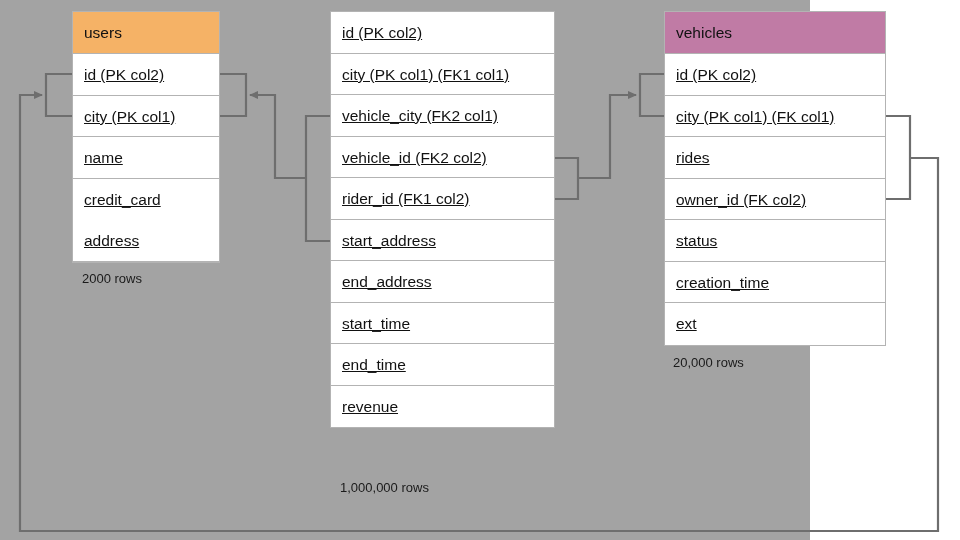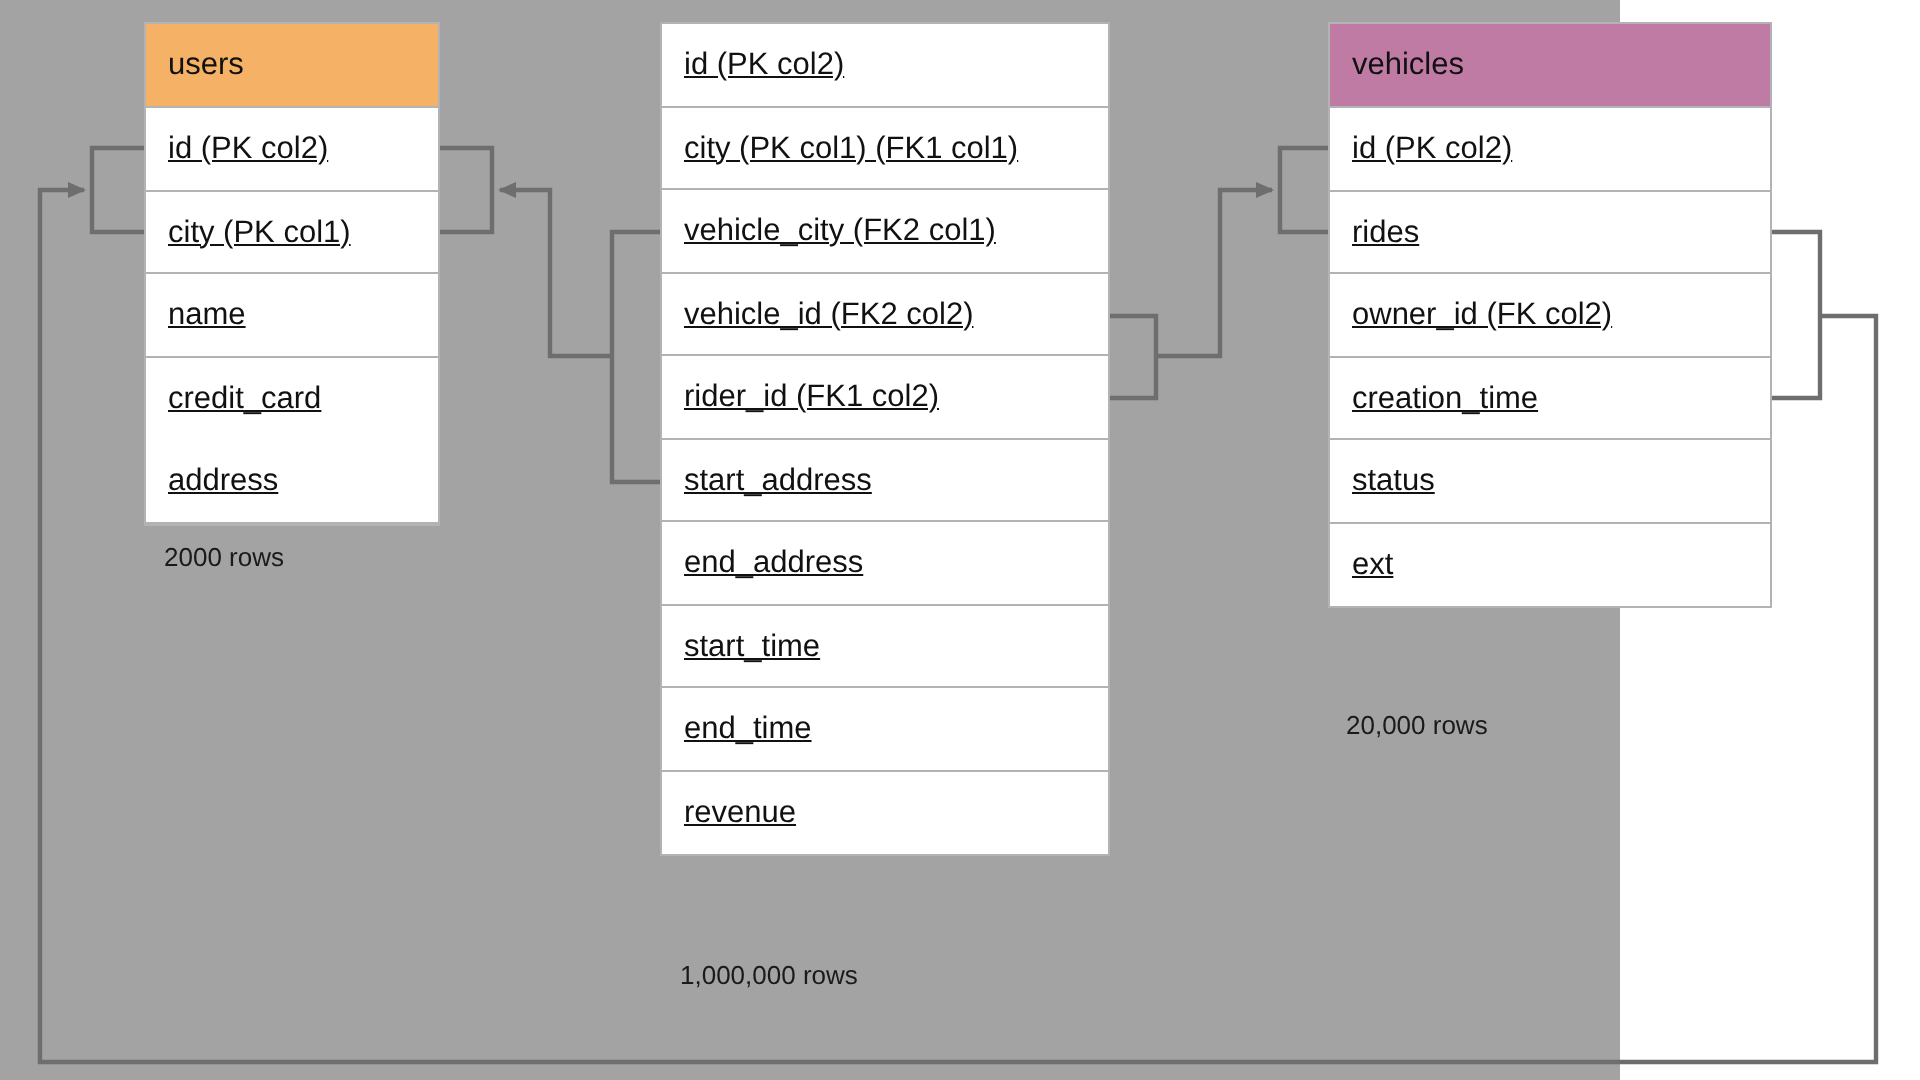--- a/index.html
+++ b/index.html
@@ -123,21 +123,22 @@
     <div class="table-field">end_address</div>
     <div class="table-field">start_time</div>
     <div class="table-field">end_time</div>
     <div class="table-field last">revenue</div>
   </div>
   <div class="rowcount" id="rc-rides">1,000,000 rows</div>
 
   <div class="table" id="tbl-vehicles">
     <div class="table-header" style="background: rgb(192, 123, 165);">vehicles</div>
     <div class="table-field">id (PK col2)</div>
+    <div class="table-field">city (PK col1) (FK col1)</div>
     <div class="table-field">rides</div>
     <div class="table-field">owner_id (FK col2)</div>
+    <div class="table-field">status</div>
     <div class="table-field">creation_time</div>
-    <div class="table-field">status</div>
     <div class="table-field last">ext</div>
   </div>
   <div class="rowcount" id="rc-vehicles">20,000 rows</div>
 
 </div>
 
 </body></html>

